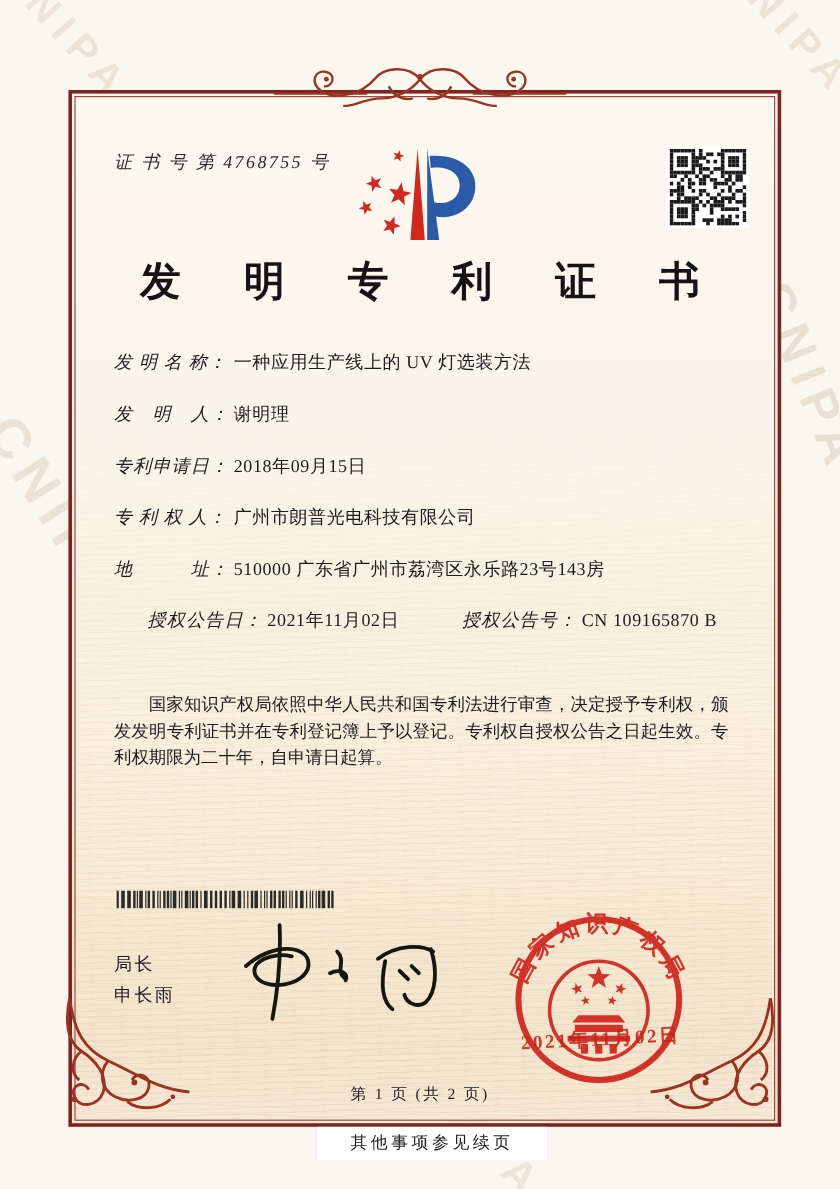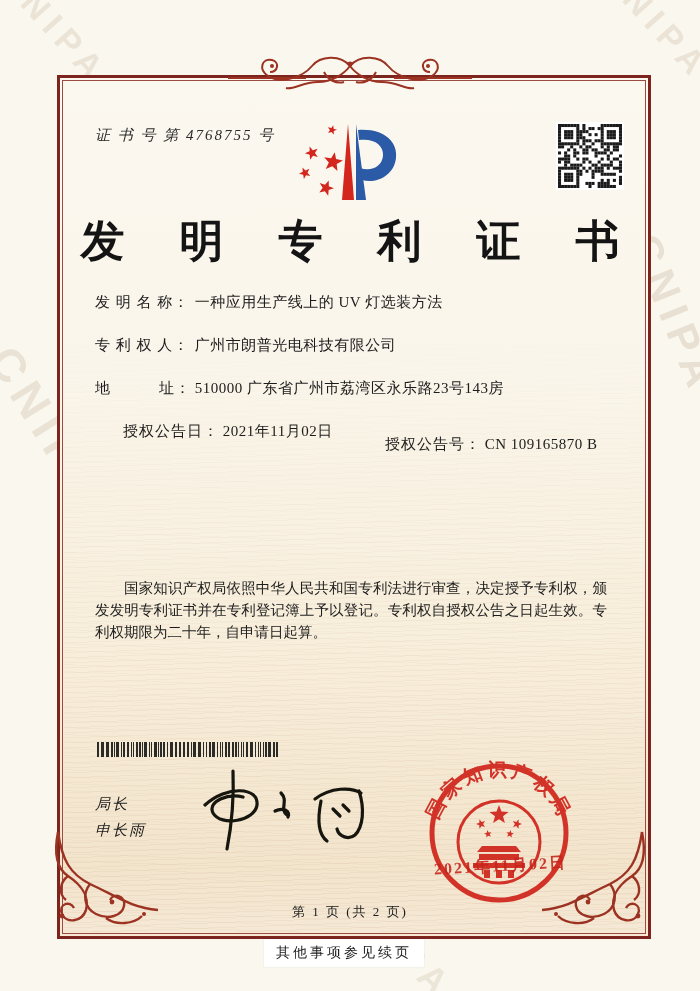--- a/index.html
+++ b/index.html
@@ -30,43 +30,43 @@
       repeating-linear-gradient(182deg,rgba(176,126,88,0.07) 0 1px,transparent 1px 7px);
     opacity:.8;
     -webkit-mask-image:linear-gradient(transparent 0 28%,rgba(0,0,0,.6) 55%,#000 100%);
             mask-image:linear-gradient(transparent 0 28%,rgba(0,0,0,.6) 55%,#000 100%);
   }
   .cert-no{position:absolute;left:95px;top:126px;font-size:15px;letter-spacing:2px;color:#2a2a2a;font-style:italic;}
   .logo{position:absolute;left:298px;top:120px;width:108px;height:88px;}
   .qr{position:absolute;left:556px;top:122px;width:64px;height:64px;background:#fff;padding:2px;}
   .title{
     position:absolute;left:0;top:212px;width:700px;text-align:center;
-    font-size:44px;font-weight:bold;letter-spacing:22px;text-indent:22px;color:#141414;
+    font-size:34px;font-weight:bold;letter-spacing:22px;text-indent:22px;color:#141414;
   }
   .rows{position:absolute;left:95px;top:293px;width:515px;font-size:15px;}
   .row{height:22px;margin-bottom:21px;white-space:nowrap;}
-  .row .lab{display:inline-block;width:96px;letter-spacing:1px;}
+  .row .lab{display:inline-block;width:96px;letter-spacing:1px;font-style:italic;}
   .row .val{letter-spacing:.5px;}
   .grant-row{position:relative;margin-left:28px;}
-  .grant-row .pair2{position:absolute;left:262px;top:13px;white-space:nowrap;}
+  .grant-row .pair2{position:absolute;left:262px;top:0;white-space:nowrap;}
   .paras{position:absolute;left:95px;top:577px;width:512px;font-size:14.5px;line-height:22px;text-align:justify;}
   .paras p{margin:0;text-indent:2em;}
   .barcode{position:absolute;left:97px;top:742px;width:185px;height:15px;}
-  .signer{position:absolute;left:95px;top:791px;font-size:15px;line-height:26px;letter-spacing:2px;font-style:italic;}
+  .signer{position:absolute;left:95px;top:791px;font-size:15px;line-height:26px;letter-spacing:2px;}
   .signature{position:absolute;left:175px;top:765px;width:225px;height:88px;}
   .seal{position:absolute;left:424px;top:758px;width:150px;height:150px;z-index:3;opacity:.92;}
   .seal-date{
     position:absolute;left:434px;top:856px;z-index:4;white-space:nowrap;
     color:#c6221a;font-size:16px;font-weight:bold;letter-spacing:2px;
     transform:rotate(-3deg);opacity:.88;
   }
   .page-info{position:absolute;left:0;top:903px;width:700px;text-align:center;font-size:13px;letter-spacing:2px;}
   .footer-note{
     position:absolute;left:264px;top:939px;z-index:5;
-    background:#fff;padding:5px 12px;font-size:14px;letter-spacing:3px;
+    background:#fff;padding:5px 28px;font-size:14px;letter-spacing:3px;
     box-shadow:0 0 2px rgba(0,0,0,.08);
   }
   .ornament-top{position:absolute;left:228px;top:48px;width:244px;height:50px;z-index:2;}
   .flourish{position:absolute;width:112px;height:112px;z-index:2;}
   .fl-bl{left:46px;top:830px;}
   .fl-br{left:542px;top:830px;transform:scaleX(-1);}
   svg{display:block;}
 </style>
 </head>
 <body>
@@ -377,20 +377,28 @@
   </svg>
 
 <div class="title">发 明 专 利 证 书</div>
 
 <div class="rows">
   <div class="row">
     <span class="lab">发 明 名 称：</span>
     <span class="val">一种应用生产线上的 UV 灯选装方法</span>
   </div>
   <div class="row">
+    <span class="lab">发　明　人：</span>
+    <span class="val">谢明理</span>
+  </div>
+  <div class="row">
+    <span class="lab">专利申请日：</span>
+    <span class="val">2018年09月15日</span>
+  </div>
+  <div class="row">
     <span class="lab">专 利 权 人：</span>
     <span class="val">广州市朗普光电科技有限公司</span>
   </div>
   <div class="row">
     <span class="lab">地　　　址：</span>
     <span class="val">510000 广东省广州市荔湾区永乐路23号143房</span>
   </div>
   <div class="row grant-row">
     <span class="lab">授权公告日：</span>
     <span class="val">2021年11月02日</span>

